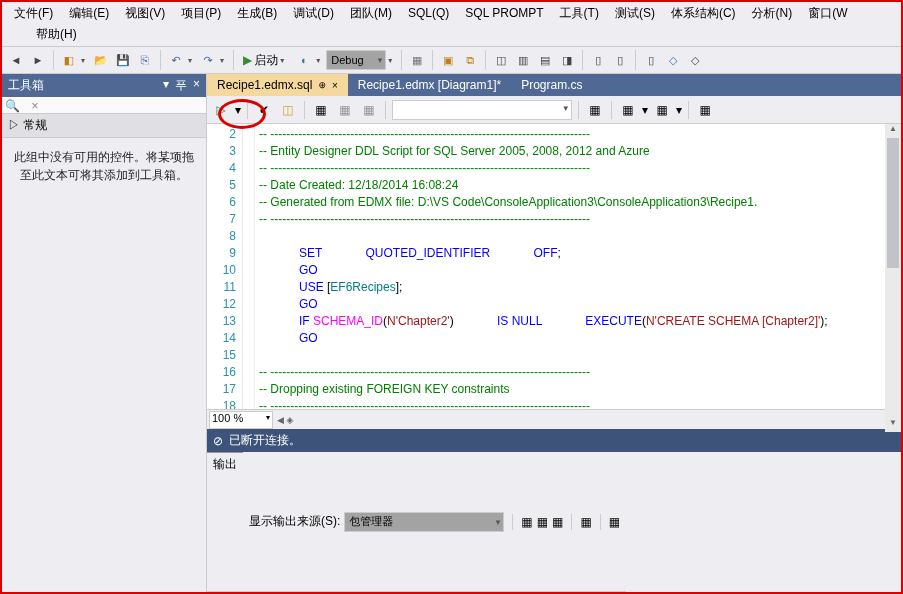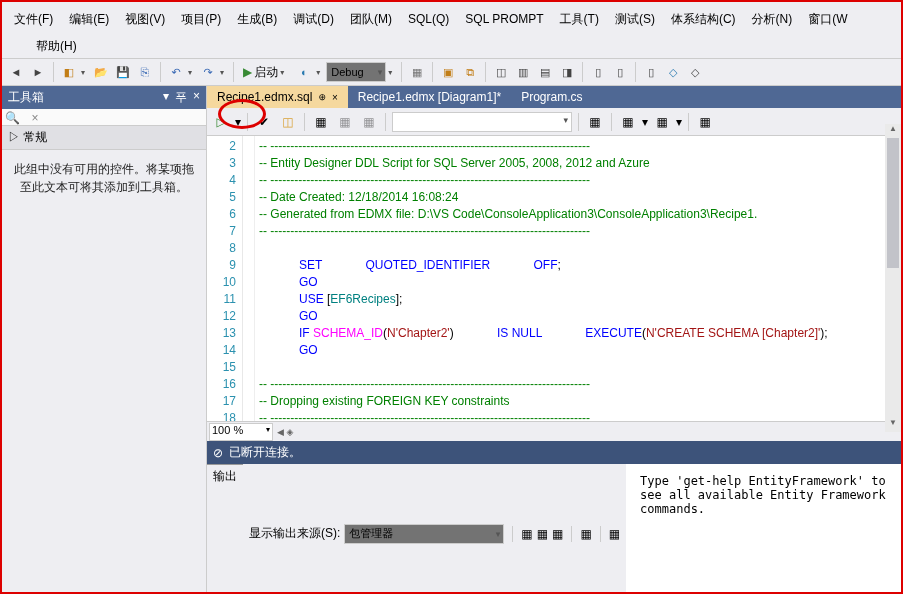--- a/index.html
+++ b/index.html
@@ -1,27 +1,27 @@
 <!DOCTYPE html>
 <html><head>
 <meta charset="utf-8">
 <style>
 * { margin: 0; padding: 0; box-sizing: border-box; font-family: "Microsoft YaHei", Tahoma, sans-serif; font-size: 12px; }
 body { background: #eeeef2; overflow: hidden; width: 903px; height: 594px; position: relative; border: 2px solid #d00; }
-.menubar { display: flex; padding: 17px 4px; background: #eeeef2; height: 22px; align-items: center; }
+.menubar { display: flex; padding: 5px 4px; background: #eeeef2; height: 22px; align-items: center; }
 .menubar span { padding: 0 8px; cursor: default; }
 .menubar2 { padding: 2px 4px; height: 22px; }
 .menubar2 span { padding: 0 8px; margin-left: 22px; }
 .toolbar { display: flex; align-items: center; height: 28px; padding: 2px 4px; border-top: 1px solid #ccc; border-bottom: 1px solid #ccc; gap: 2px; }
 .toolbar .sep { width: 1px; height: 20px; background: #ccc; margin: 0 3px; }
 .toolbar .btn { width: 20px; height: 20px; display: flex; align-items: center; justify-content: center; font-size: 11px; color: #444; }
 .toolbar .dd { width: 8px; font-size: 8px; color: #555; }
 .start-btn { display: flex; align-items: center; gap: 2px; padding: 0 4px; }
 .start-btn .tri { color: #388a34; }
-.combo { height: 20px; border: 1px solid #ccc; background: #737373; padding: 0 16px 0 4px; position: relative; font-size: 11px; display: flex; align-items: center; min-width: 60px; }
+.combo { height: 20px; border: 1px solid #ccc; background: #a3a3a3; padding: 0 16px 0 4px; position: relative; font-size: 11px; display: flex; align-items: center; min-width: 60px; }
 .combo::after { content: "▾"; position: absolute; right: 3px; font-size: 9px; color: #555; }
 .main { display: flex; height: calc(100% - 72px); }
 .sidebar { width: 205px; background: #eeeef2; border-right: 1px solid #ccc; display: flex; flex-direction: column; }
 .panel-head { background: #4f6894; color: #fff; padding: 3px 6px; display: flex; align-items: center; justify-content: space-between; font-size: 12px; }
 .panel-head .icons { display: flex; gap: 6px; font-size: 10px; }
 .search { display: flex; border-bottom: 1px solid #ccc; background: #fafafa; }
 .search input { flex: 1; border: none; padding: 3px 4px; background: transparent; font-size: 12px; outline: none; }
 .search .sicon { width: 22px; text-align: center; padding-top: 2px; color: #888; }
 .cat { background: #e0e0e4; padding: 3px 6px; border-bottom: 1px solid #ccc; font-size: 12px; }
 .empty { padding: 10px; text-align: center; color: #222; line-height: 1.5; font-size: 12px; }
@@ -223,21 +223,20 @@
         <div class="combo">包管理器</div>
         <div class="sep" style="width:1px;height:16px;background:#ccc;margin:0 4px"></div>
         <div class="btn">▦</div>
         <div class="btn">▦</div>
         <div class="btn">▦</div>
         <div class="sep" style="width:1px;height:16px;background:#ccc;margin:0 4px"></div>
         <div class="btn">▦</div>
         <div class="sep" style="width:1px;height:16px;background:#ccc;margin:0 4px"></div>
         <div class="btn">▦</div>
       </div>
-      <div class="output-body">Type 'get-help EntityFramework' to see all available Entity Framework commands.</div>
     </div>
   </div>
 </div>
 
 <div class="red-circle"></div>
 
 <div class="scrollbar-v">
   <div class="arr" style="top:0">▲</div>
   <div class="thumb"></div>
   <div class="arr" style="bottom:0">▼</div>

